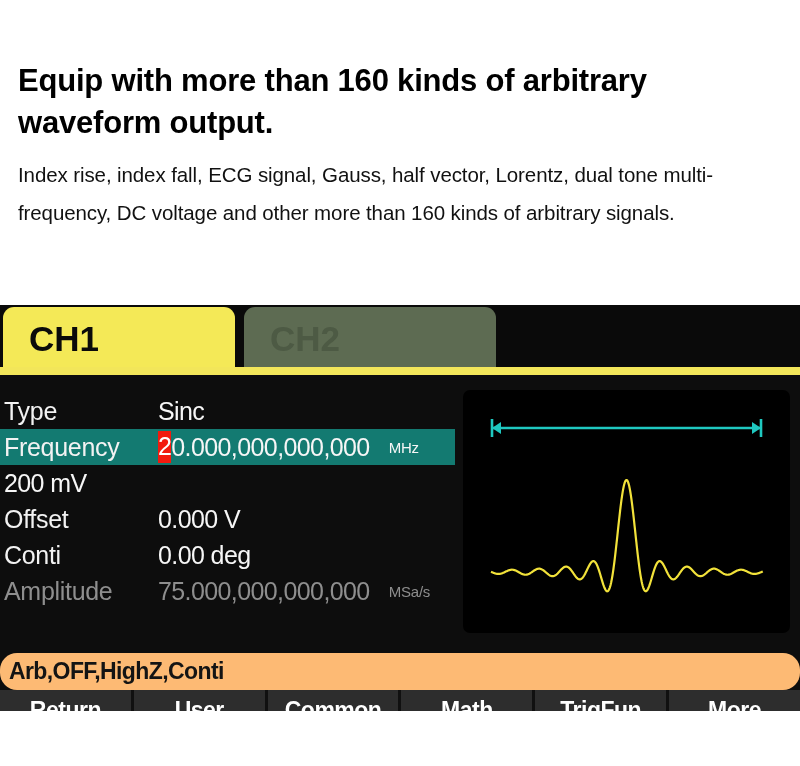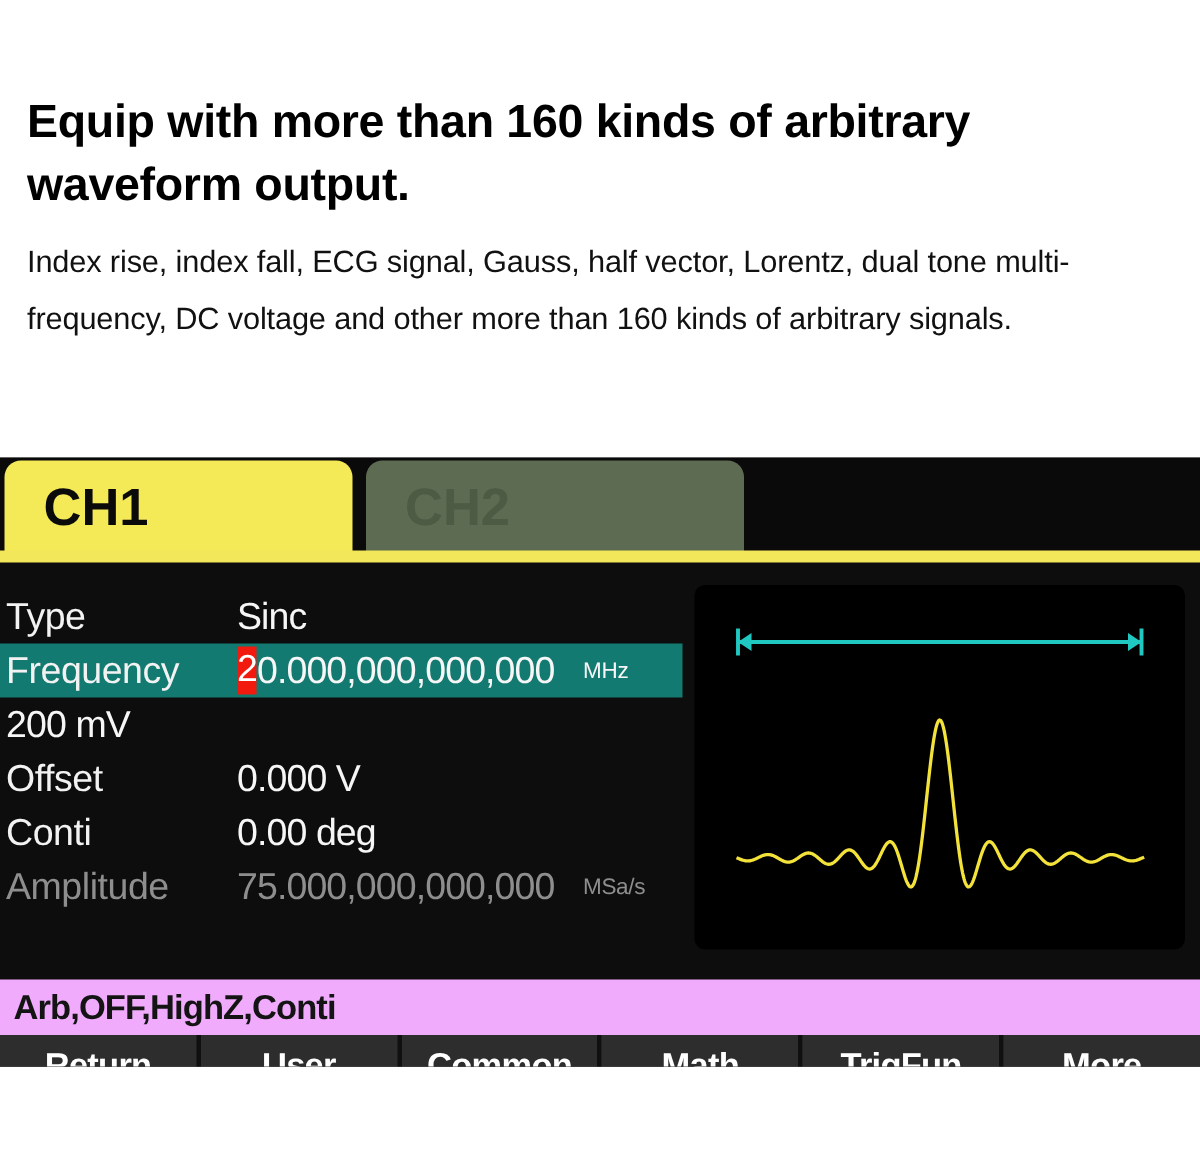--- a/index.html
+++ b/index.html
@@ -181,24 +181,25 @@
 
   .preview-svg { display: block; width: 327px; height: 243px; }
 
   
   .status-bar {
     position: absolute;
     left: 0;
     top: 348px;
     width: 800px;
     height: 37px;
-    background: #f0abfc;
+    background: #fdba74;
     display: flex;
     align-items: center;
     padding-left: 9px;
+    border-radius: 17px;
   }
 
   .status-text {
     font-family: "Liberation Sans", sans-serif;
     font-weight: bold;
     font-size: 23px;
     color: #141414;
     letter-spacing: -0.6px;
   }
 

